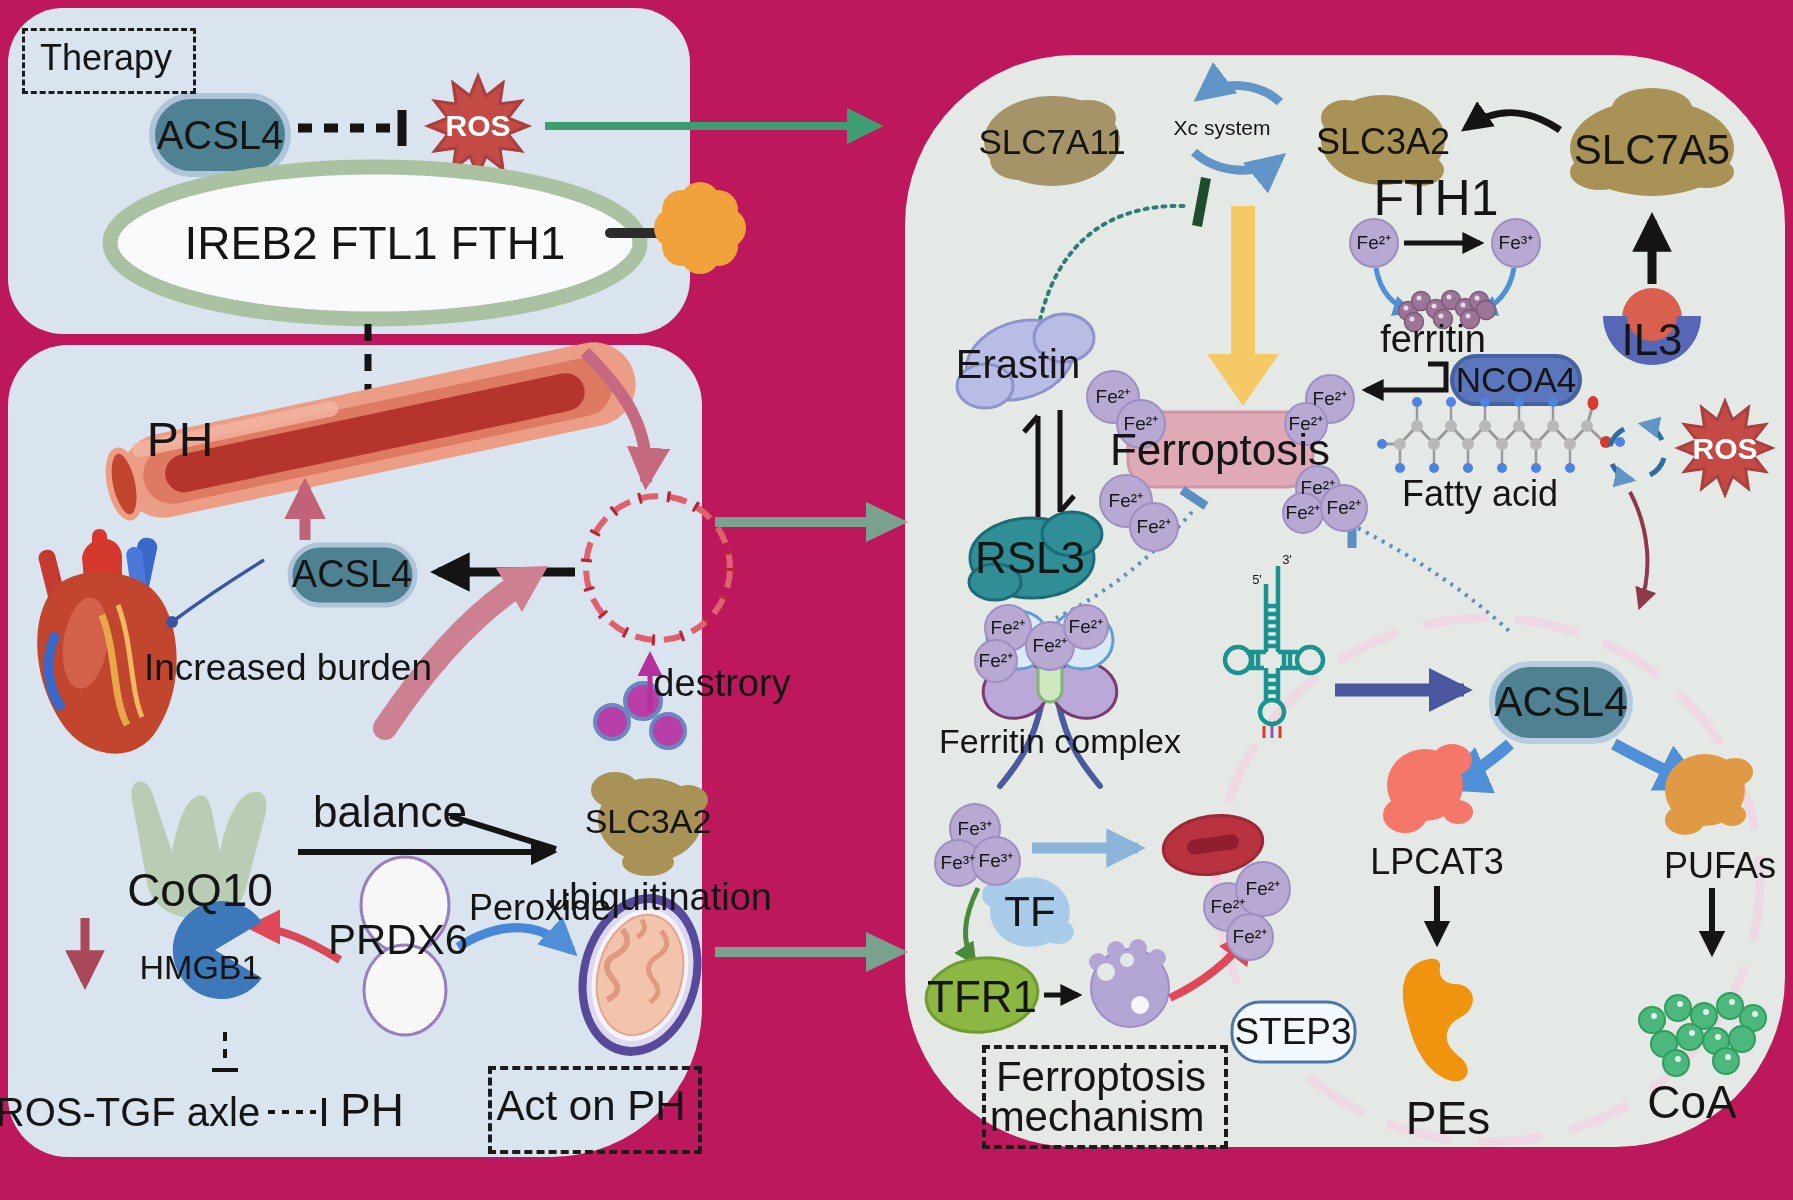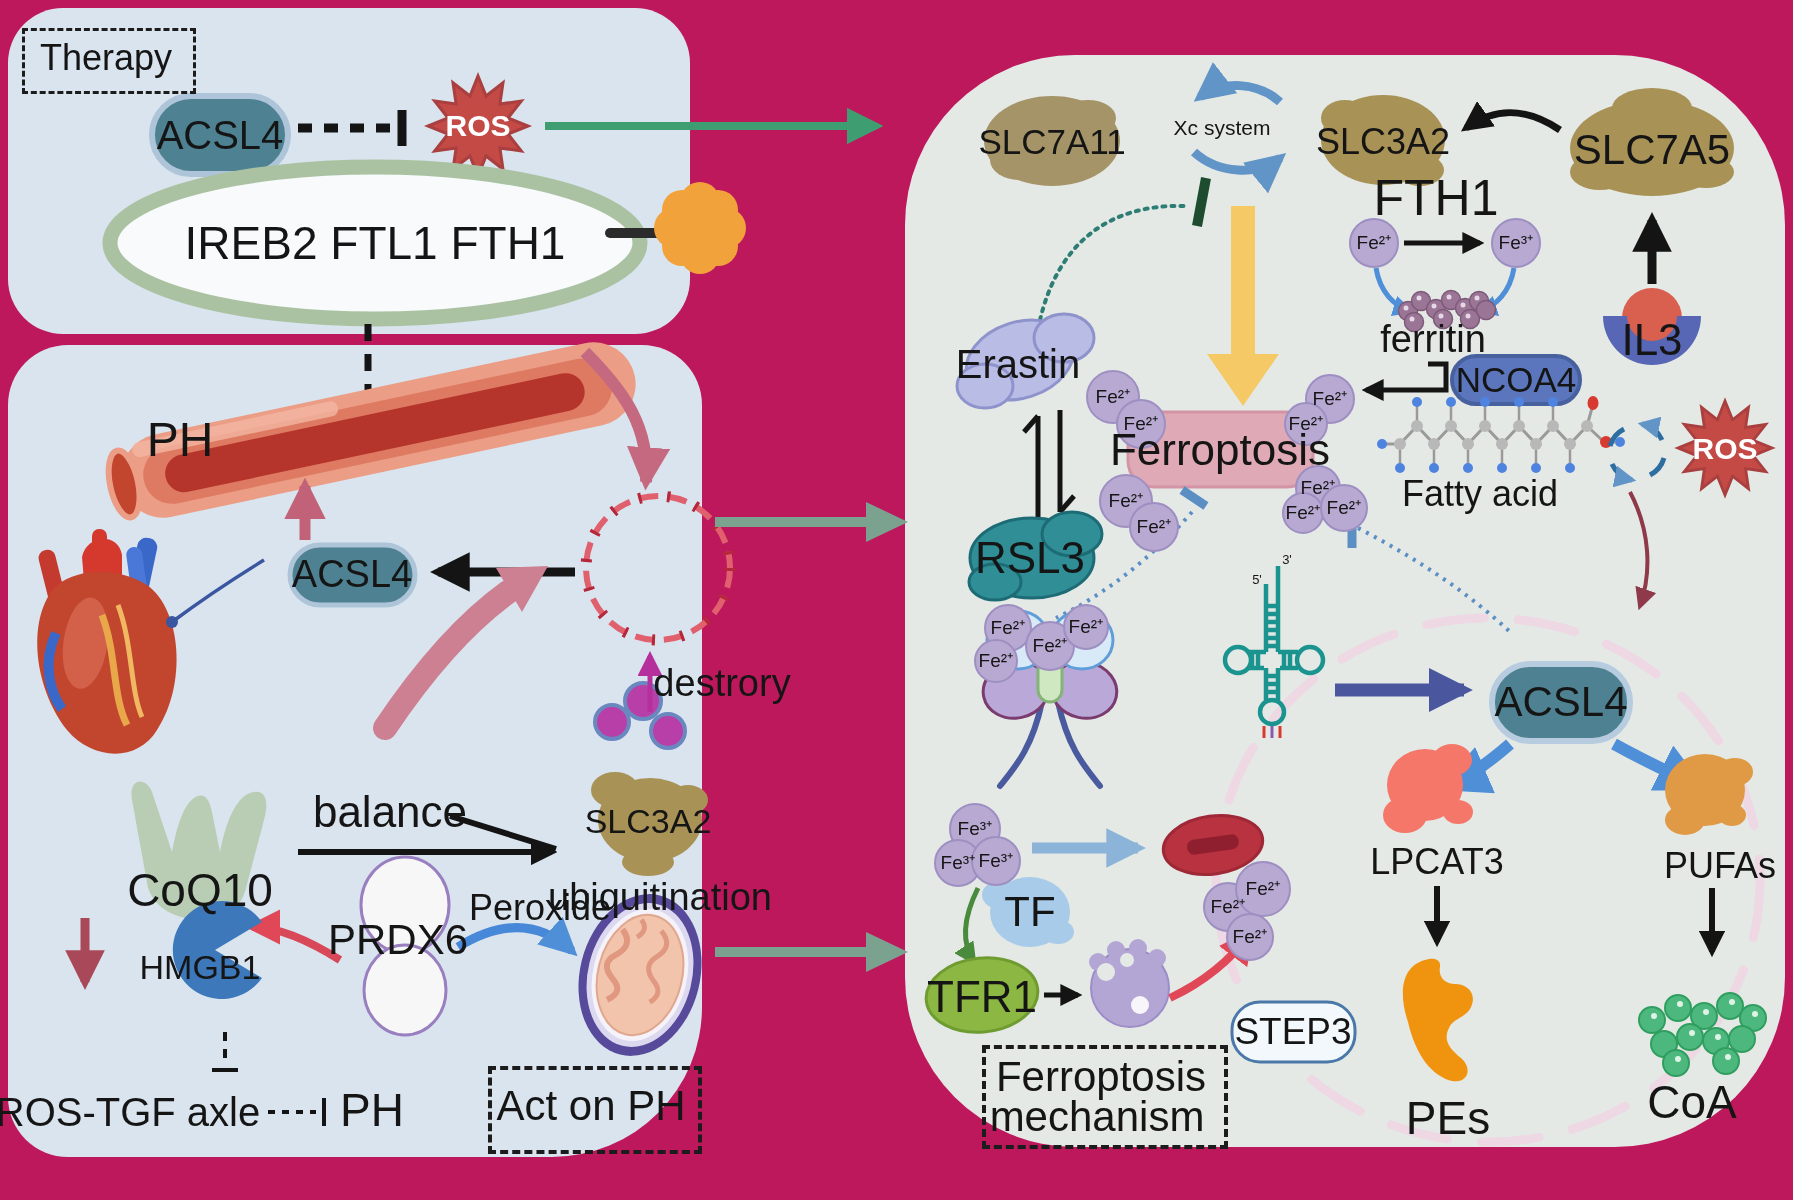--- a/index.html
+++ b/index.html
@@ -440,20 +440,21 @@
   <div class="dashbox" style="left:488px;top:1066px;width:206px;height:80px;border-width:4px;"></div>
   <div class="dashbox" style="left:982px;top:1045px;width:238px;height:96px;border-width:4px;"></div>
 
   <div class="lb" style="left:106px;top:58px;font-size:36px">Therapy</div>
   <div class="lb" style="left:220px;top:135px;font-size:40px">ACSL4</div>
   <div class="lb w" style="left:478px;top:126px;font-size:30px">ROS</div>
   <div class="lb" style="left:375px;top:243px;font-size:46px">IREB2 FTL1 FTH1</div>
 
   <div class="lb" style="left:180px;top:440px;font-size:48px">PH</div>
   <div class="lb" style="left:352px;top:575px;font-size:38px">ACSL4</div>
+  <div class="lb" style="left:288px;top:668px;font-size:37px">Increased burden</div>
   <div class="lb" style="left:200px;top:890px;font-size:46px">CoQ10</div>
   <div class="lb" style="left:390px;top:812px;font-size:44px">balance</div>
   <div class="lb" style="left:648px;top:822px;font-size:34px">SLC3A2</div>
   <div class="lb" style="left:660px;top:898px;font-size:38px">ubiquitination</div>
   <div class="lb" style="left:722px;top:684px;font-size:38px">destrory</div>
   <div class="lb" style="left:398px;top:940px;font-size:42px">PRDX6</div>
   <div class="lb" style="left:540px;top:908px;font-size:36px">Peroxide</div>
   <div class="lb" style="left:200px;top:968px;font-size:34px">HMGB1</div>
   <div class="lb" style="left:128px;top:1112px;font-size:40px">ROS-TGF axle</div>
   <div class="lb" style="left:372px;top:1110px;font-size:46px">PH</div>
@@ -465,20 +466,21 @@
   <div class="lb" style="left:1652px;top:150px;font-size:42px">SLC7A5</div>
   <div class="lb" style="left:1436px;top:198px;font-size:50px">FTH1</div>
   <div class="lb" style="left:1433px;top:340px;font-size:38px">ferritin</div>
   <div class="lb" style="left:1516px;top:380px;font-size:35px">NCOA4</div>
   <div class="lb" style="left:1652px;top:340px;font-size:44px">IL3</div>
   <div class="lb" style="left:1018px;top:364px;font-size:40px">Erastin</div>
   <div class="lb" style="left:1030px;top:558px;font-size:44px">RSL3</div>
   <div class="lb" style="left:1220px;top:450px;font-size:44px">Ferroptosis</div>
   <div class="lb" style="left:1480px;top:494px;font-size:36px">Fatty acid</div>
   <div class="lb w" style="left:1725px;top:449px;font-size:30px">ROS</div>
+  <div class="lb" style="left:1060px;top:742px;font-size:34px">Ferritin complex</div>
   <div class="lb" style="left:1287px;top:560px;font-size:13px">3'</div>
   <div class="lb" style="left:1257px;top:580px;font-size:13px">5'</div>
   <div class="lb" style="left:1561px;top:702px;font-size:42px">ACSL4</div>
   <div class="lb" style="left:1437px;top:862px;font-size:36px">LPCAT3</div>
   <div class="lb" style="left:1720px;top:866px;font-size:36px">PUFAs</div>
   <div class="lb" style="left:1448px;top:1118px;font-size:46px">PEs</div>
   <div class="lb" style="left:1692px;top:1102px;font-size:46px">CoA</div>
   <div class="lb" style="left:1030px;top:912px;font-size:42px">TF</div>
   <div class="lb" style="left:982px;top:997px;font-size:44px">TFR1</div>
   <div class="lb" style="left:1293px;top:1032px;font-size:37px">STEP3</div>

